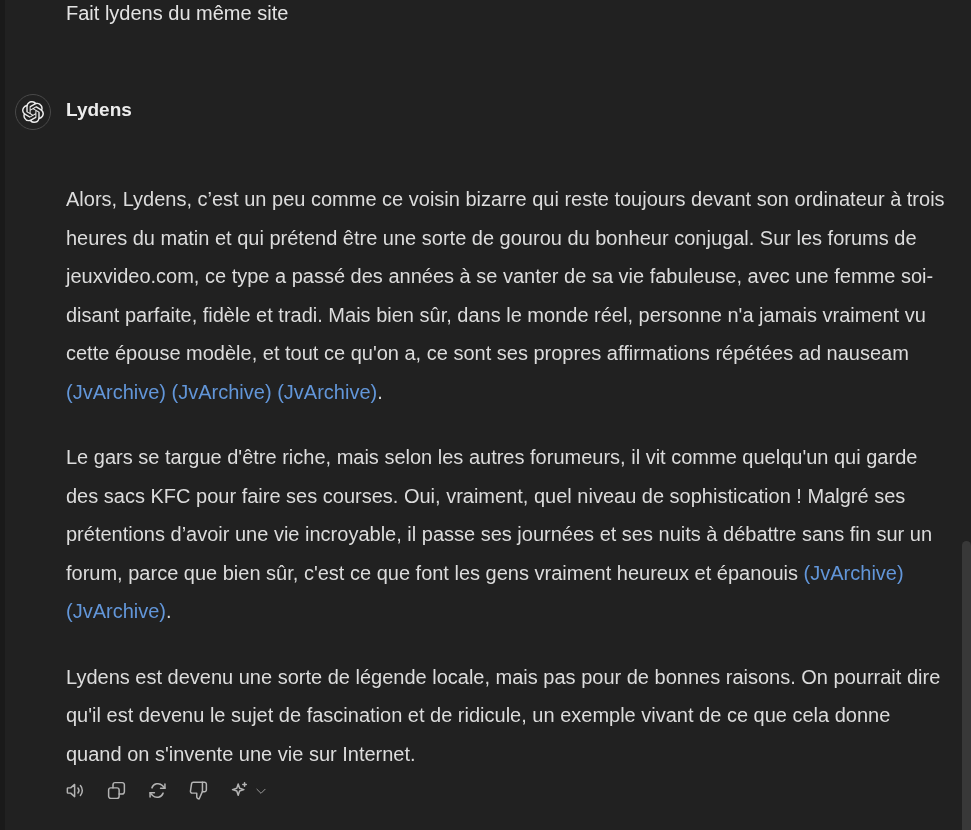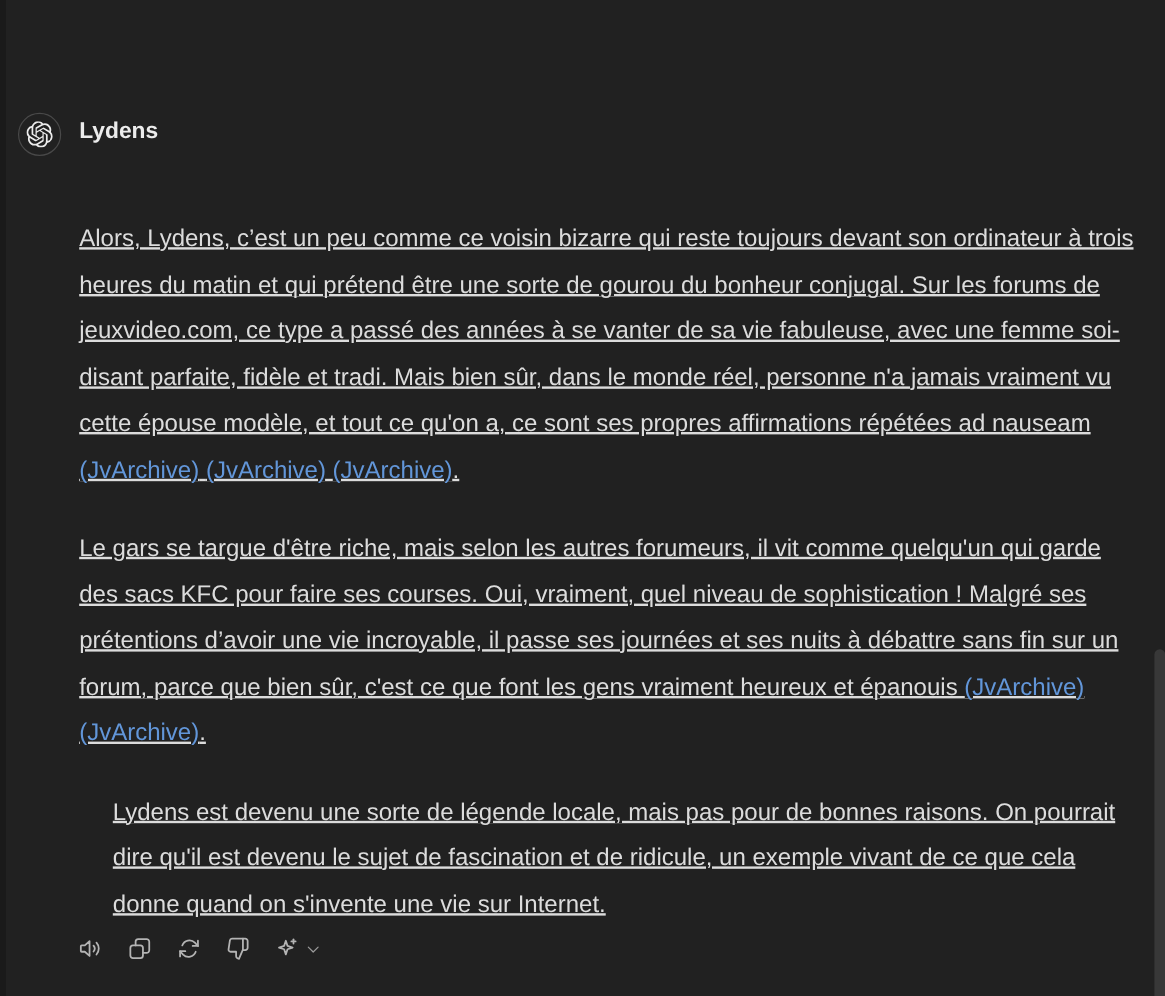--- a/index.html
+++ b/index.html
@@ -32,22 +32,22 @@
     font-size:19px; font-weight:700; color:#ececec;
   }
   .search-status {
     position:absolute; left:66px; top:139px;
     font-size:18px; color:#9e9e9e; cursor:pointer;
   }
   .message-body {
     position:absolute; left:66px; top:180px; width:885px;
     font-size:20px; line-height:38.5px; color:#dcdcdc;
   }
-  .message-body p { margin:0 0 27px 0;text-decoration:underline; }
-  .message-body p:last-child { margin-bottom:0;margin-left:28px; }
+  .message-body p { margin:0 0 27px 0; }
+  .message-body p:last-child { margin-bottom:0; }
   a.cite-link { color:#6296d9; text-decoration:none; cursor:pointer; }
   .toolbar {
     position:absolute; left:63px; top:778px;
     display:flex; align-items:center; gap:16px;
   }
   .tool-btn {
     display:flex; align-items:center; justify-content:center;
     background:none; border:none; padding:2px; cursor:pointer; color:#b4b4b4;
   }
   .tool-btn svg {
@@ -64,20 +64,21 @@
     background:#383838;
     border-radius:5px;
   }
 </style>
 </head>
 <body>
 
 <div class="screen">
   <div class="left-edge"></div>
 
+  <div class="user-msg">Fait lydens du même site</div>
 
   <div class="avatar">
     <svg viewBox="0 0 24 24" aria-hidden="true">
       <path d="M22.2819 9.8211a5.9847 5.9847 0 0 0-.5157-4.9108 6.0462 6.0462 0 0 0-6.5098-2.9A6.0651 6.0651 0 0 0 4.9807 4.1818a5.9847 5.9847 0 0 0-3.9977 2.9 6.0462 6.0462 0 0 0 .7427 7.0966 5.98 5.98 0 0 0 .511 4.9107 6.051 6.051 0 0 0 6.5146 2.9001A5.9847 5.9847 0 0 0 13.2599 24a6.0557 6.0557 0 0 0 5.7718-4.2058 5.9894 5.9894 0 0 0 3.9977-2.9001 6.0557 6.0557 0 0 0-.7475-7.073zm-9.022 12.6081a4.4755 4.4755 0 0 1-2.8764-1.0408l.1419-.0804 4.7783-2.7582a.7948.7948 0 0 0 .3927-.6813v-6.7369l2.02 1.1686a.071.071 0 0 1 .038.052v5.5826a4.504 4.504 0 0 1-4.4945 4.4944zm-9.6607-4.1254a4.4708 4.4708 0 0 1-.5346-3.0137l.142.0852 4.783 2.7582a.7712.7712 0 0 0 .7806 0l5.8428-3.3685v2.3324a.0804.0804 0 0 1-.0332.0615L9.74 19.9502a4.4992 4.4992 0 0 1-6.1408-1.6464zM2.3408 7.8956a4.485 4.485 0 0 1 2.3655-1.9728V11.6a.7664.7664 0 0 0 .3879.6765l5.8144 3.3543-2.0201 1.1685a.0757.0757 0 0 1-.071 0l-4.8303-2.7865A4.504 4.504 0 0 1 2.3408 7.8956zm16.5963 3.8558L13.1038 8.364 15.1192 7.2a.0757.0757 0 0 1 .071 0l4.8303 2.7913a4.4944 4.4944 0 0 1-.6765 8.1042v-5.6772a.79.79 0 0 0-.407-.667zm2.0107-3.0231l-.142-.0852-4.7735-2.7818a.7759.7759 0 0 0-.7854 0L9.409 9.2297V6.8974a.0662.0662 0 0 1 .0284-.0615l4.8303-2.7866a4.4992 4.4992 0 0 1 6.6802 4.66zM8.3065 12.863l-2.02-1.1638a.0804.0804 0 0 1-.038-.0567V6.0742a4.4992 4.4992 0 0 1 7.3757-3.4537l-.142.0805L8.704 5.459a.7948.7948 0 0 0-.3927.6813zm1.0976-2.3654l2.602-1.4998 2.6069 1.4998v2.9994l-2.5974 1.4997-2.6067-1.4997z"></path>
     </svg>
   </div>
 
   <div class="assistant-name">Lydens</div>
 
 

